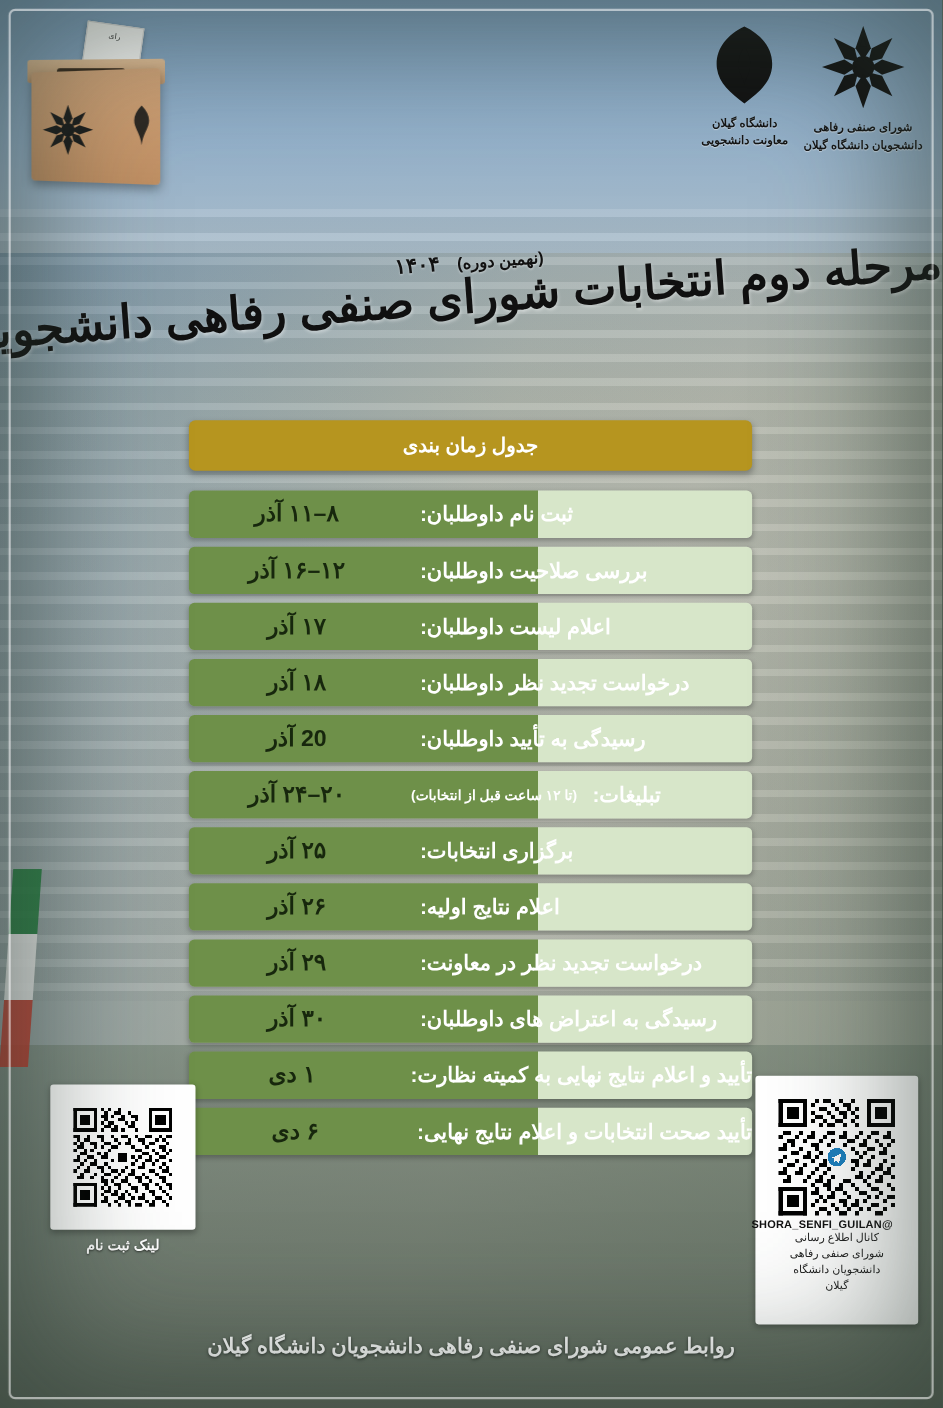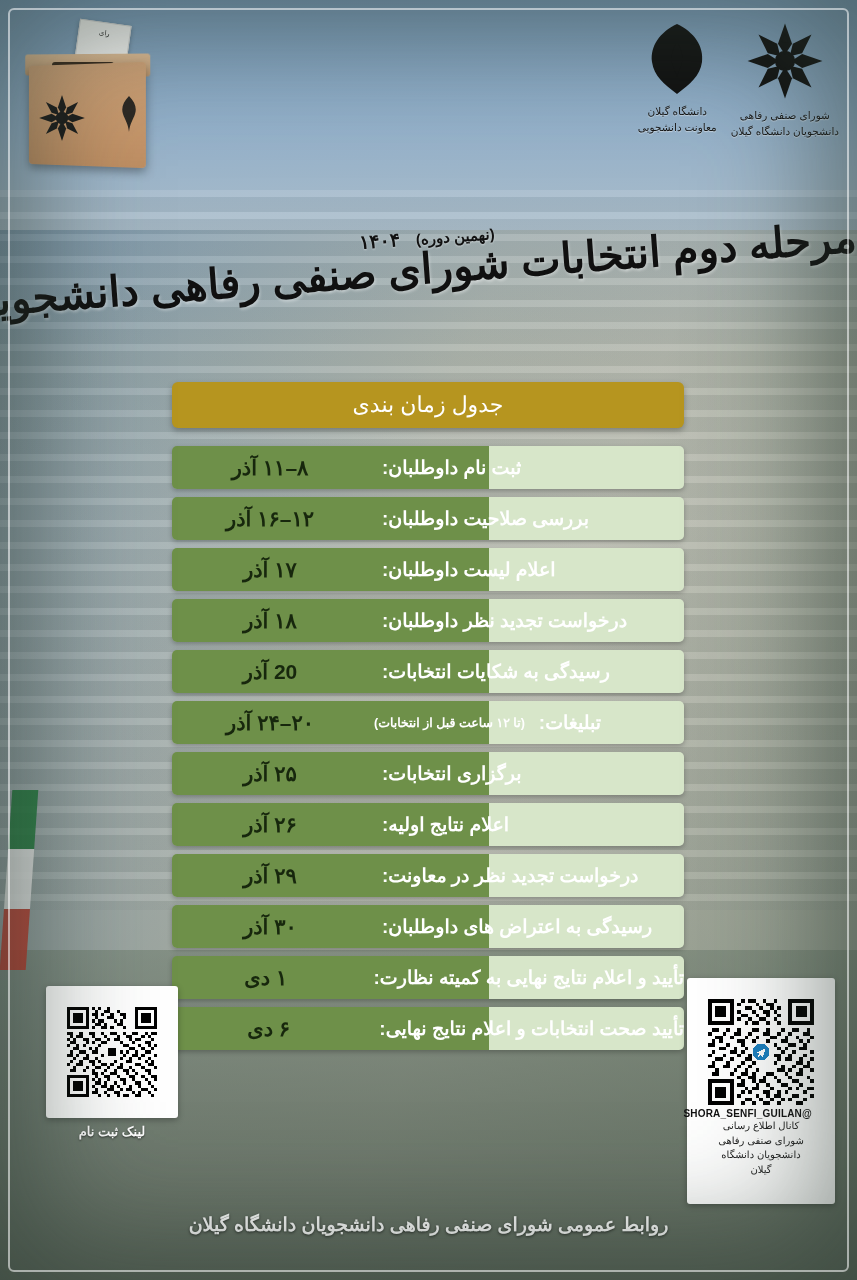--- a/index.html
+++ b/index.html
@@ -147,21 +147,21 @@
   .logo-mark {
     width: 78px; height: 78px;
     margin: 0 auto 4px auto;
     color: #111;
   }
   .logo-mark.uni {
     width: 62px; height: 74px;
   }
   .logo-cap {
     font-size: 10.5px;
-    font-weight: normal;
+    font-weight: bold;
     line-height: 1.5;
     color: #141414;
     text-shadow: 0 1px 1px rgba(255,255,255,.5);
   }
 
   
   .title-wrap {
     position: absolute;
     left: 0; right: 0; top: 226px;
     text-align: center;
@@ -193,22 +193,22 @@
     position: absolute;
     left: 172px; top: 382px;
     width: 512px; height: 46px;
     background: #b6951f;
     border-radius: 6px;
     display: flex; align-items: center; justify-content: center;
     box-shadow: 0 3px 6px rgba(0,0,0,.28);
   }
   .sched-head span {
     color: #ffffff;
-    font-size: 22px;
-    font-weight: normal;
+    font-size: 18px;
+    font-weight: bold;
     letter-spacing: .5px;
   }
 
   
   .rows {
     position: absolute;
     left: 172px;
     top: 446px;
     width: 512px;
   }
@@ -404,21 +404,21 @@
     </div>
     <div class="row">
       <span class="label">اعلام لیست داوطلبان:</span>
       <span class="value">۱۷ آذر</span>
     </div>
     <div class="row">
       <span class="label">درخواست تجدید نظر داوطلبان:</span>
       <span class="value">۱۸ آذر</span>
     </div>
     <div class="row">
-      <span class="label">رسیدگی به شکایات انتخابات:</span>
+      <span class="label">رسیدگی به تأیید داوطلبان:</span>
       <span class="value">20 آذر</span>
     </div>
     <div class="row">
       <span class="label">تبلیغات:</span>
       <span class="note">(تا ۱۲ ساعت قبل از انتخابات)</span>
       <span class="value">۲۰–۲۴ آذر</span>
     </div>
     <div class="row">
       <span class="label">برگزاری انتخابات:</span>
       <span class="value">۲۵ آذر</span>

